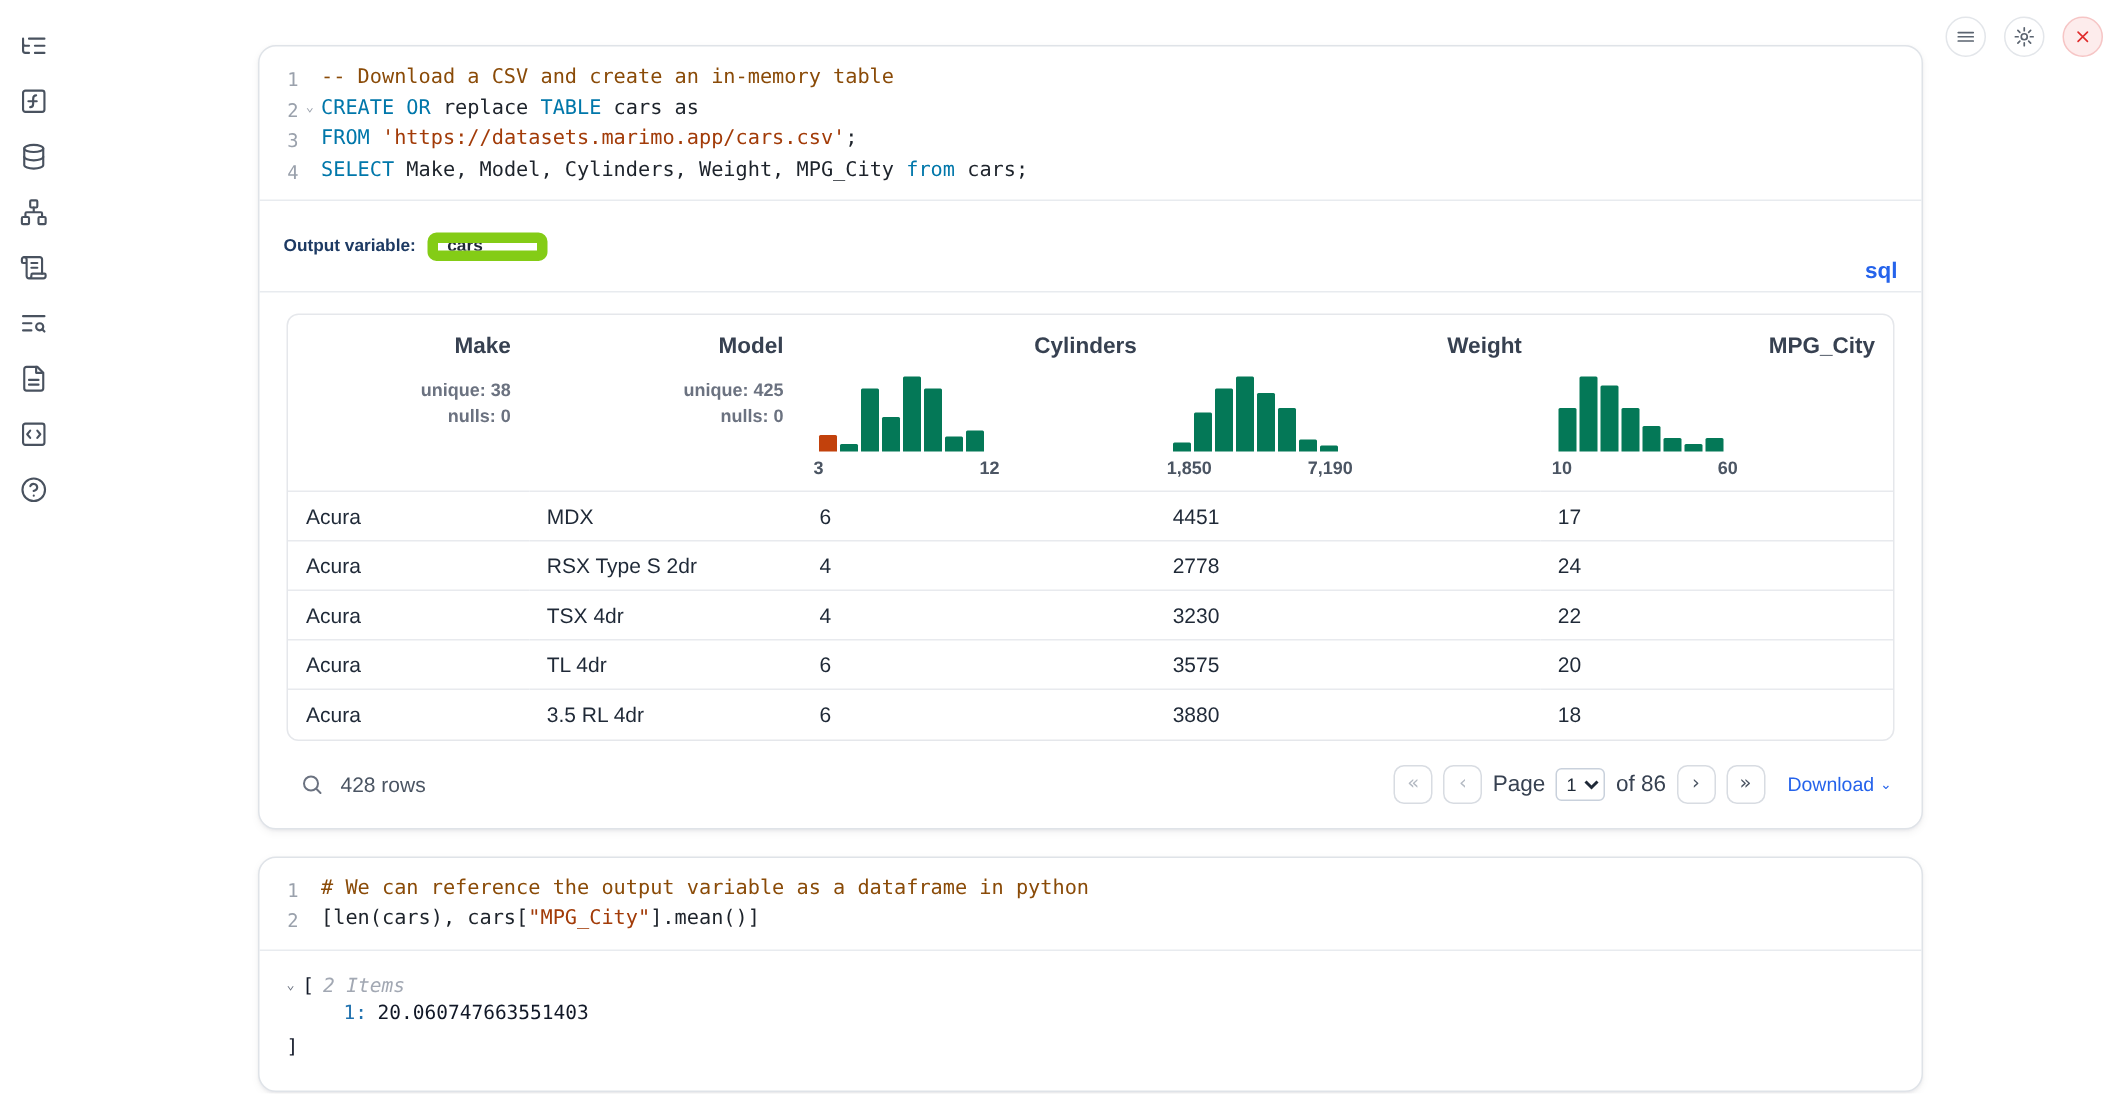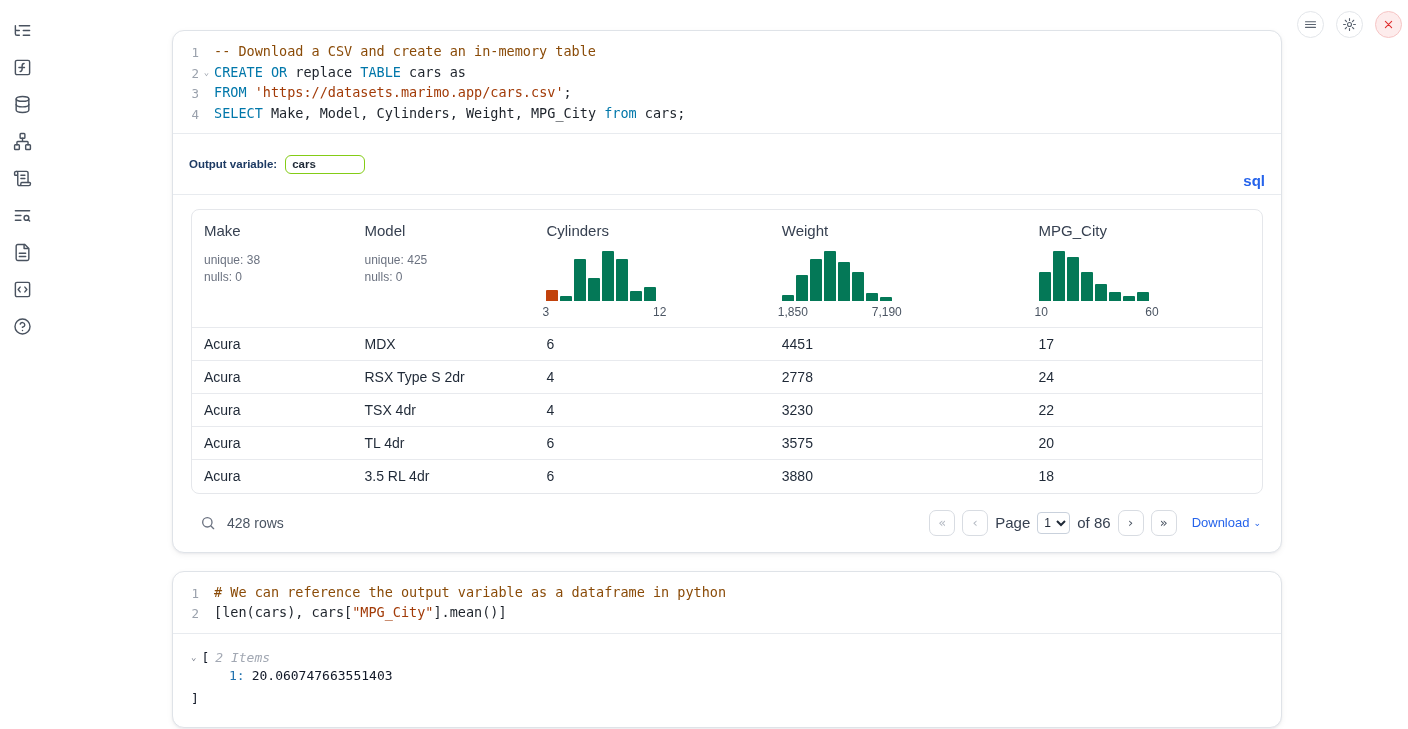--- a/index.html
+++ b/index.html
@@ -28,28 +28,28 @@
   .gutter { width:24px; flex:none; text-align:right; color:#9aa1ac; font-size:12.5px; padding-top:1px; }
   .fold-slot { width:15px; flex:none; text-align:center; color:#9aa1ac; font-size:9px; line-height:19.5px; cursor:pointer; }
   .src { white-space:pre; color:#1d232b; }
   .tok-kw { color:#0077aa; }
   .tok-comment { color:#8a4b08; }
   .tok-str { color:#a23b08; }
 
   
   .outvar-bar { display:flex; align-items:center; gap:8px; border-top:1px solid #e8ebef; border-bottom:1px solid #e8ebef; padding:5px 16px; }
   .outvar-label { font-size:11.5px; font-weight:bold; color:#1d3a63; }
-  .outvar-input { width:80px; height:19px; border:1px solid #84cc16; border-radius:6px; font-size:11.5px; font-weight:bold; color:#1f2937; padding:0 6px; font-family:"Liberation Sans", sans-serif; }
+  .outvar-input { width:80px; height:19px; border:7px solid #84cc16; border-radius:6px; font-size:11.5px; font-weight:bold; color:#1f2937; padding:0 6px; font-family:"Liberation Sans", sans-serif; }
   .lang-badge { margin-left:auto; font-size:15px; font-weight:bold; color:#2563eb;margin-top:33px; }
 
   
   .table-area { padding:14px 18px 4px; }
   .table-card { border:1px solid #e5e7eb; border-radius:8px; overflow:hidden; }
   table { width:100%; border-collapse:collapse; table-layout:fixed; }
-  th { text-align:left; vertical-align:top; font-weight:normal; padding:12px 12px 8px; color:#374151; font-size:15px; }
+  th { text-align:right; vertical-align:top; font-weight:bold; padding:12px 12px 8px; color:#374151; font-size:15px; }
   .col-stats { margin-top:13px; color:#6b7280; font-size:12px; line-height:17px; }
   .hist { margin-top:11px; height:51px; width:110px; display:flex; align-items:flex-end; gap:2px; }
   .hist .bar { width:12px; flex:none; border-radius:1px 1px 0 0; }
   .hist-labels { width:124px; margin-left:-4px; display:flex; justify-content:space-between; color:#4b5563; font-size:12px; margin-top:4px; }
   td { border-top:1px solid #e8eaee; padding:7px 12px; font-size:14px; color:#1f2937; height:33px;margin-top:11px; }
 
   
   .table-footer { display:flex; align-items:center; padding:16px 2px 12px 6px; }
   .icon-btn { background:none; border:none; color:#6b7280; cursor:pointer; width:22px; height:22px; display:flex; align-items:center; justify-content:center; }
   .icon-btn svg { width:16px; height:16px; fill:none; stroke:currentColor; stroke-width:2; stroke-linecap:round; }

